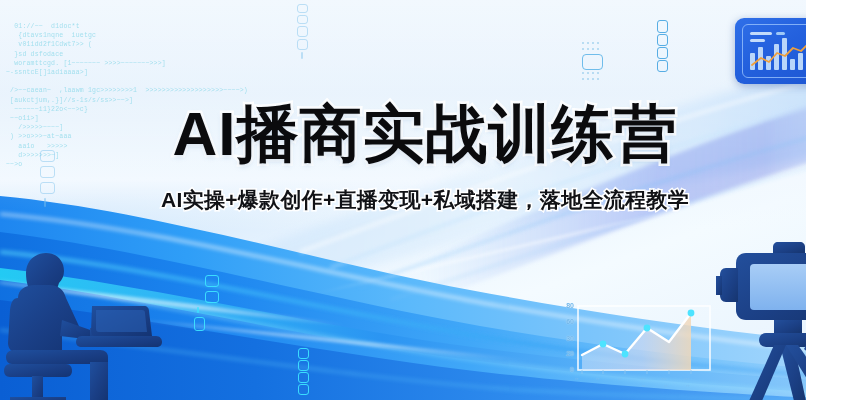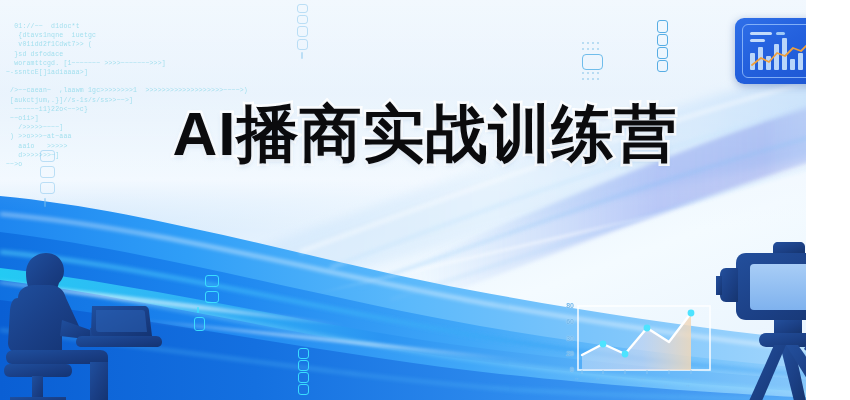--- a/index.html
+++ b/index.html
@@ -290,20 +290,21 @@
         <rect x="63" y="35" width="5" height="17" rx="1"></rect>
         <rect x="71" y="30" width="5" height="22" rx="1"></rect>
         <rect x="79" y="24" width="5" height="28" rx="1"></rect>
       </g>
       <polyline points="17,47 26,40 34,44 42,35 50,38 58,30 66,33 74,25 82,19" fill="none" stroke="#f0a03c" stroke-width="1.8" stroke-linejoin="round" stroke-linecap="round"></polyline>
       <circle cx="82" cy="19" r="2.6" fill="#f0a03c"></circle>
     </svg>
   </div>
 
   <div class="headline">AI播商实战训练营</div>
+  <div class="subline">AI实操+爆款创作+直播变现+私域搭建，落地全流程教学</div>
 
   <svg class="sil" style="left:4px;top:240px;" width="160" height="160" viewBox="0 0 160 160" xmlns="http://www.w3.org/2000/svg">
     <defs>
       <linearGradient id="silg" x1="0" y1="0" x2="1" y2="1">
         <stop offset="0%" stop-color="#1f4f9e"></stop>
         <stop offset="55%" stop-color="#1a3f86"></stop>
         <stop offset="100%" stop-color="#143473"></stop>
       </linearGradient>
     </defs>
     <g fill="url(#silg)">

